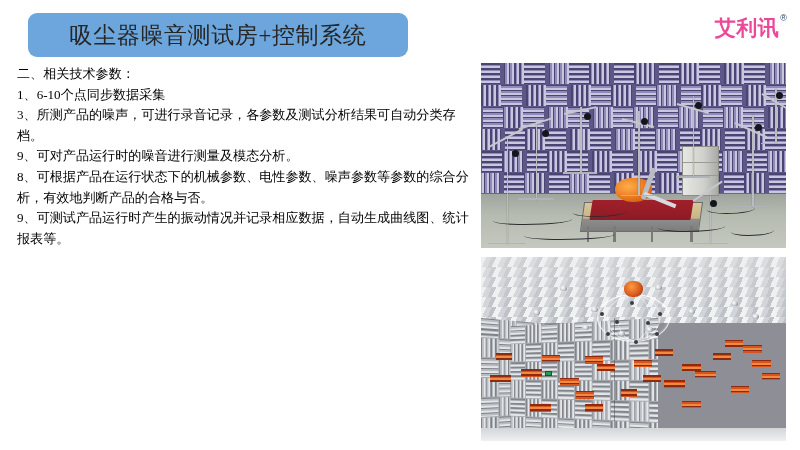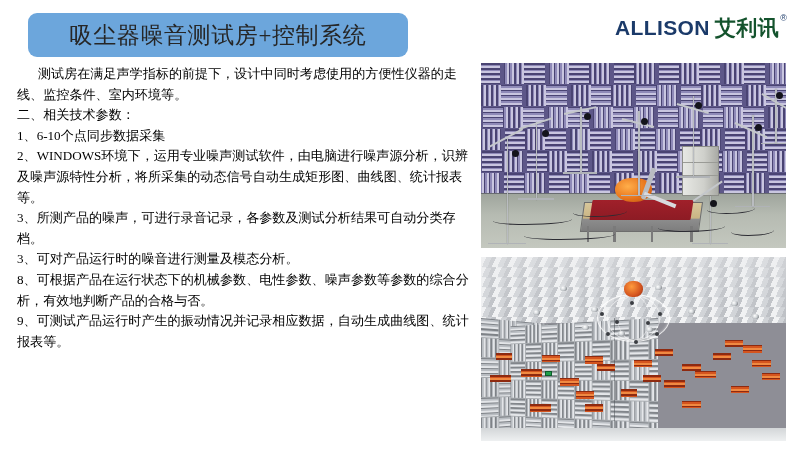--- a/index.html
+++ b/index.html
@@ -48,21 +48,21 @@
     font-family: "Liberation Sans", sans-serif;
     font-size: 21px;
     font-weight: bold;
     color: #1b3a69;
     letter-spacing: 0.4px;
   }
   .logo-cn {
     font-family: "Liberation Sans", sans-serif;
     font-size: 21px;
     font-weight: bold;
-    color: #14532d;
+    color: #ec4899;
     margin-left: 5px;
     letter-spacing: 0.5px;
   }
   .logo-r {
     font-family: "Liberation Sans", sans-serif;
     font-size: 9px;
     color: #1b3a69;
     margin-left: 1px;
     margin-top: -3px;
   }
@@ -314,32 +314,29 @@
 </head>
 <body>
 
 <div class="slide">
 
   <div class="title-banner">
     <span class="title-text">吸尘器噪音测试房+控制系统</span>
   </div>
 
   <div class="logo">
-    <span class="logo-en">ALLISON</span>
     <span class="logo-cn">艾利讯</span>
     <span class="logo-r">®</span>
   </div>
 
   <div class="body-text">
-    <p class="p-indent">测试房在满足声学指标的前提下，设计中同时考虑使用的方便性仪器的走线、监控条件、室内环境等。</p>
     <p>二、相关技术参数：</p>
     <p>1、6-10个点同步数据采集</p>
-    <p>2、WINDOWS环境下，运用专业噪声测试软件，由电脑进行噪声源分析，识辨及噪声源特性分析，将所采集的动态信号自动生成矩形图、曲线图、统计报表等。</p>
     <p>3、所测产品的噪声，可进行录音记录，各参数及测试分析结果可自动分类存档。</p>
-    <p>3、可对产品运行时的噪音进行测量及模态分析。</p>
+    <p>9、可对产品运行时的噪音进行测量及模态分析。</p>
     <p>8、可根据产品在运行状态下的机械参数、电性参数、噪声参数等参数的综合分析，有效地判断产品的合格与否。</p>
     <p>9、可测试产品运行时产生的振动情况并记录相应数据，自动生成曲线图、统计报表等。</p>
   </div>
 
   <div class="photo" id="photo-top">
     <div class="wall foam" id="foam-top">
         <div class="foam-cell h" style="left:-2px;top:0px;width:21px;height:21px"></div>
         <div class="foam-cell v" style="left:23px;top:0px;width:21px;height:21px"></div>
         <div class="foam-cell h" style="left:43px;top:0px;width:21px;height:21px"></div>
         <div class="foam-cell v" style="left:68px;top:0px;width:21px;height:21px"></div>

